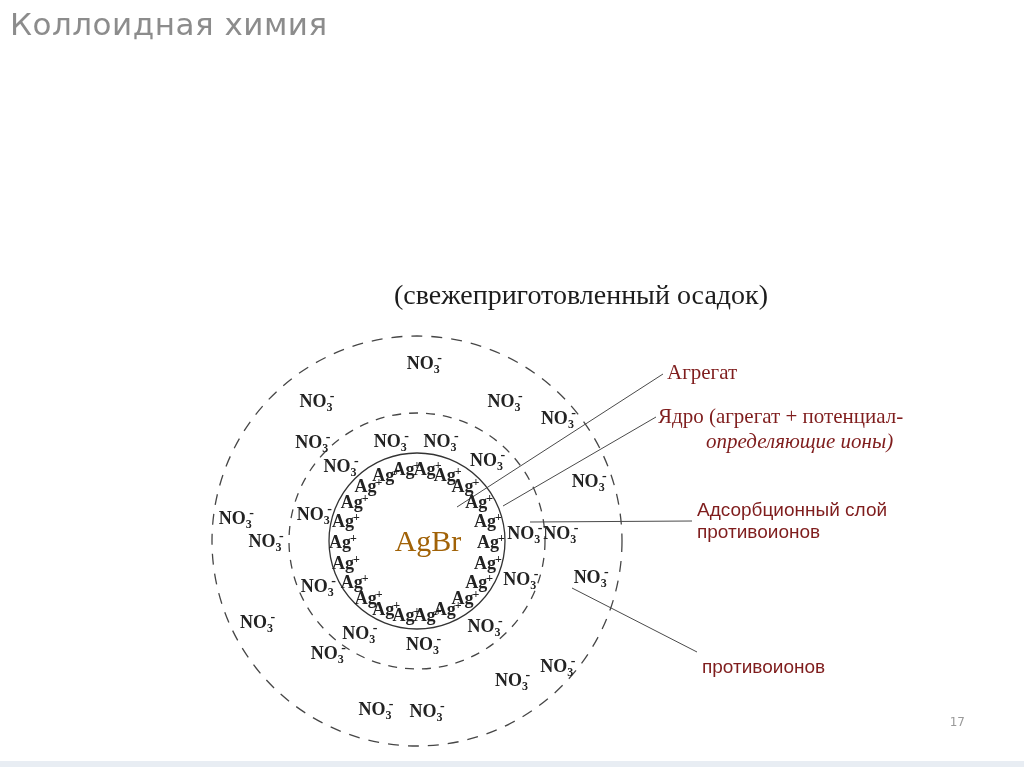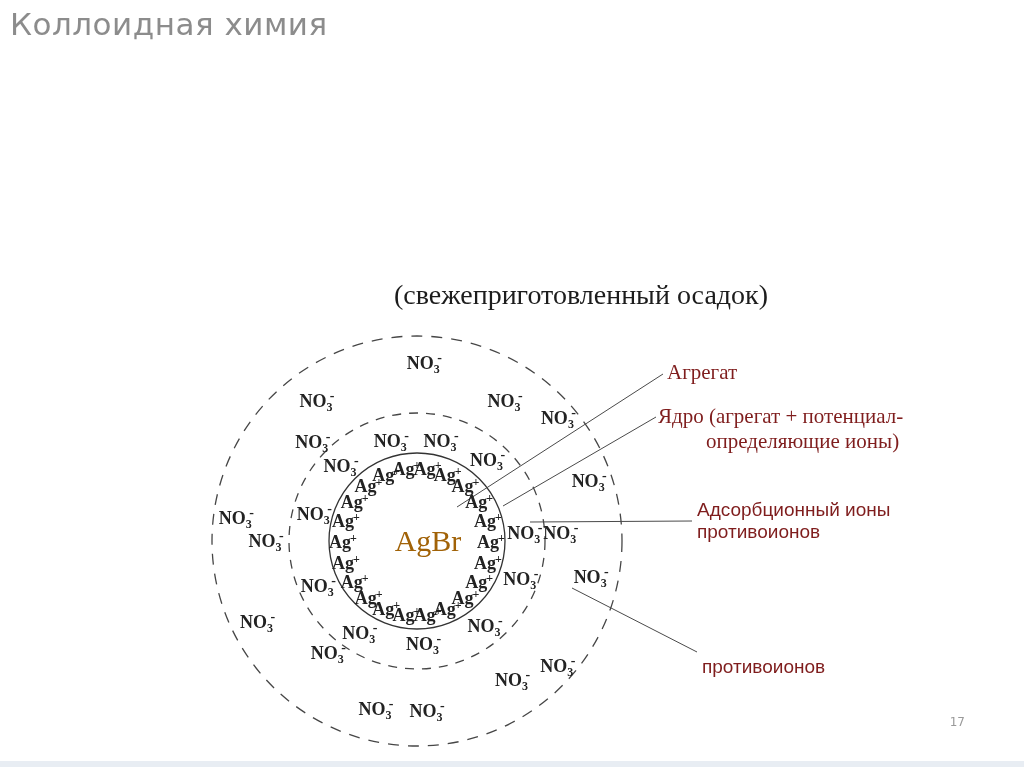--- a/index.html
+++ b/index.html
@@ -43,21 +43,21 @@
   .ion .ss .minus { position:absolute; left:58%; top:-12px; font-size:14px; }
   .core-label {
     position:absolute; transform:translate(-50%,-50%);
     font-family:"Liberation Serif",serif; font-size:30px; color:#a16207; white-space:nowrap;
   }
   .callout { position:absolute; white-space:nowrap; color:#7f1d1d; }
   .callout.serif { font-family:"Liberation Serif",serif; font-size:21px; }
   .callout.sans  { font-family:"Liberation Sans",sans-serif; font-size:19px; }
   .co-aggregate   { left:667px; top:360px; }
   .co-nucleus1    { left:658px; top:404px; }
-  .co-nucleus2    { left:706px; top:429px; }
+  .co-nucleus2    { left:706px; top:429px;font-style:italic; }
   .co-adsorption1 { left:697px; top:499px; }
   .co-adsorption2 { left:697px; top:521px; }
   .co-diffuse1    { left:702px; top:632px; }
   .co-diffuse2    { left:702px; top:656px; }
   .page-number {
     position:absolute; right:59px; top:715px;
     font-family:"DejaVu Sans",sans-serif; font-size:12px;
     color:var(--page-number-color,#9a9a9a);
   }
   .footer-bar {
@@ -134,21 +134,21 @@
         <div class="ion" style="left: 425.949px; top: 711.766px;">NO<span class="ss">3<span class="minus">-</span></span></div>
         <div class="ion" style="left: 374.906px; top: 709.831px;">NO<span class="ss">3<span class="minus">-</span></span></div>
         <div class="ion" style="left: 327.358px; top: 653.696px;">NO<span class="ss">3<span class="minus">-</span></span></div>
         <div class="ion" style="left: 256.619px; top: 622.718px;">NO<span class="ss">3<span class="minus">-</span></span></div>
       </div>
     <div class="core-label" id="core-label" style="left: 428px; top: 541px;">AgBr</div>
 
     <div class="callout serif co-aggregate">Агрегат</div>
     <div class="callout serif co-nucleus1">Ядро (агрегат + потенциал-</div>
     <div class="callout serif co-nucleus2">определяющие ионы)</div>
-    <div class="callout sans co-adsorption1">Адсорбционный ионы</div>
+    <div class="callout sans co-adsorption1">Адсорбционный слой</div>
     <div class="callout sans co-adsorption2">противоионов</div>
     <div class="callout sans co-diffuse2">противоионов</div>
   </div>
 
   <div class="page-number">17</div>
   <div class="footer-bar"></div>
 
 </div>
 
 </body></html>

